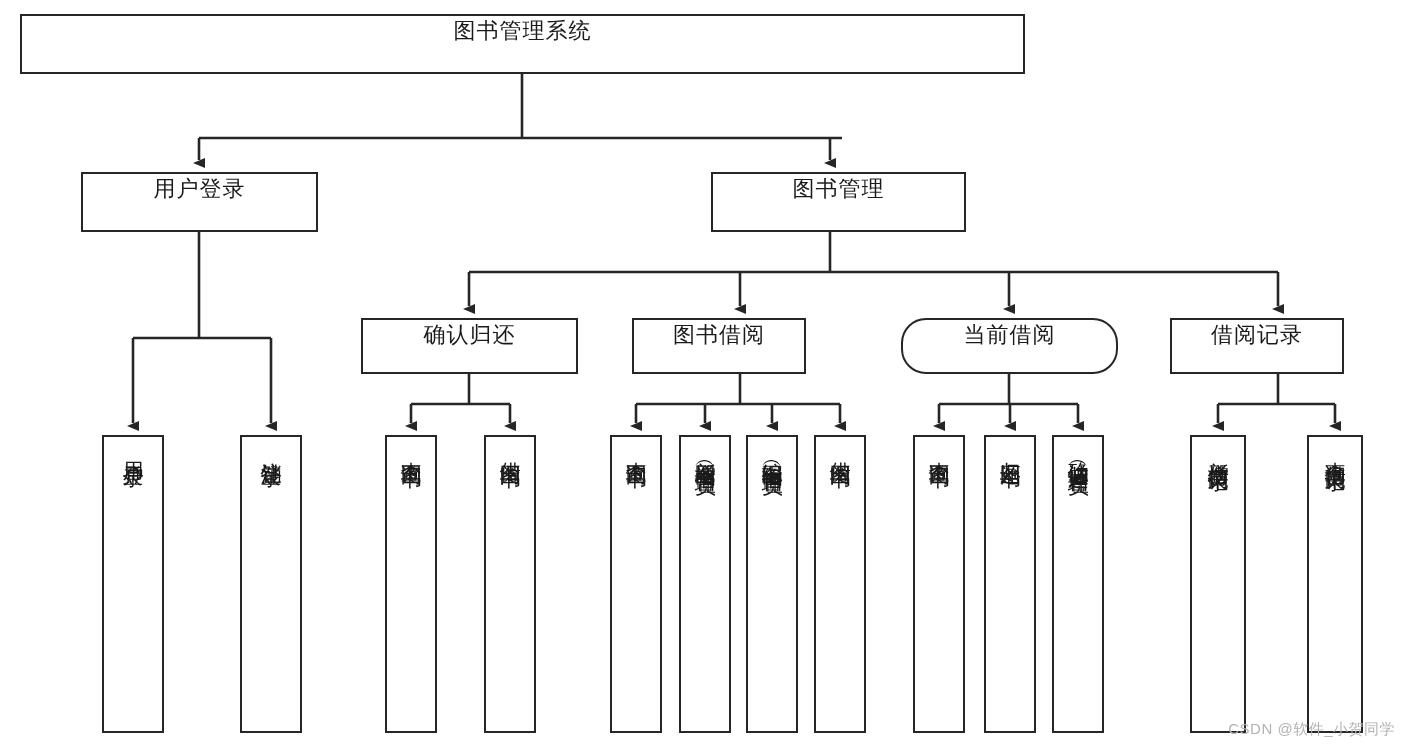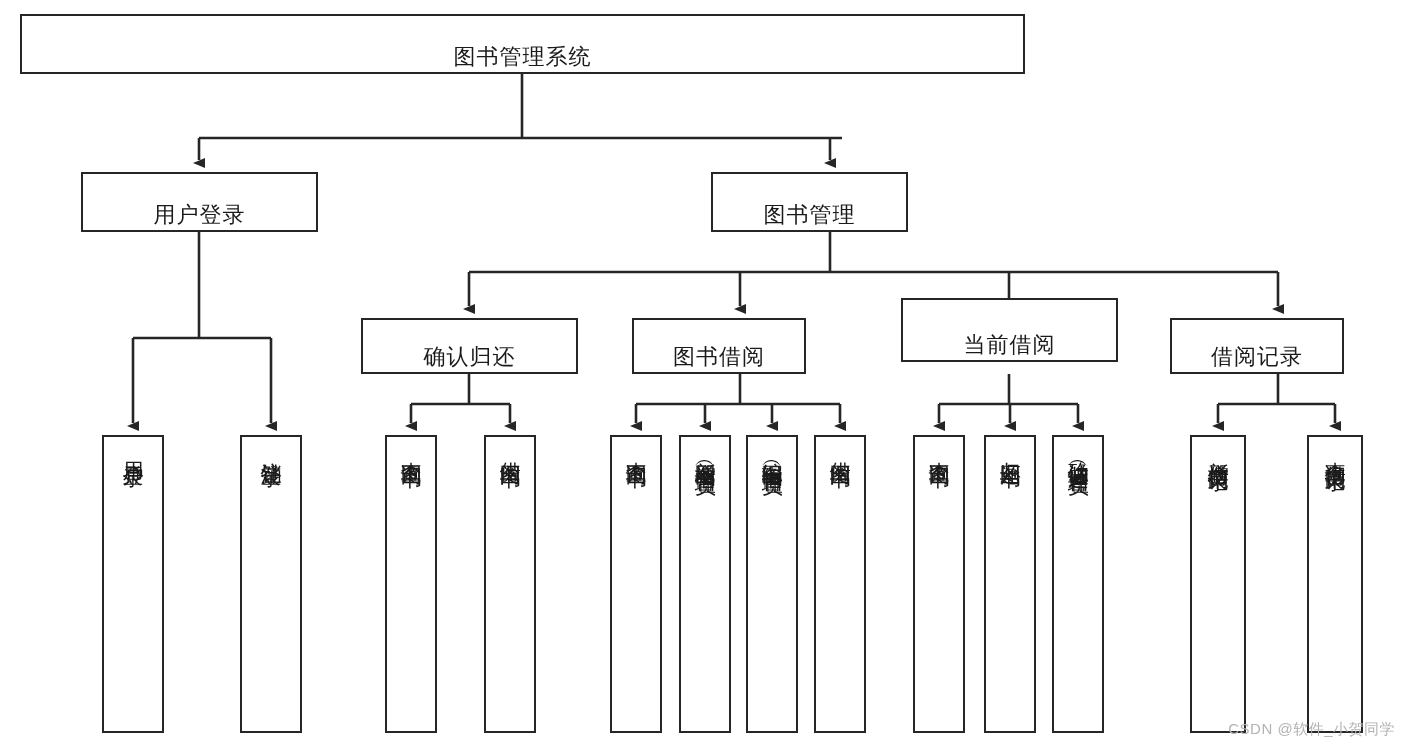--- a/index.html
+++ b/index.html
@@ -24,21 +24,21 @@
     width: 1405px;
     height: 747px;
     pointer-events: none;
   }
   .node {
     position: absolute;
     box-sizing: border-box;
     background: #ffffff;
     border: 2px solid #262626;
     display: flex;
-    align-items: flex-end;
+    align-items: flex-start;
     justify-content: center;
     color: #1a1a1a;
   }
   .node.h {
     font-size: 22px;
     letter-spacing: 1px;
   }
   .node.v {
     font-size: 21px;
     letter-spacing: 2px;
@@ -124,31 +124,31 @@
     </g>
   </svg>
 
   <div class="node h" style="left: 20px; top: 14px; width: 1005px; height: 60px;">
     <span class="hlabel">图书管理系统</span>
   </div>
 
   <div class="node h" style="left: 81px; top: 172px; width: 237px; height: 60px;">
     <span class="hlabel">用户登录</span>
   </div>
-  <div class="node h" style="left: 711px; top: 172px; width: 197px; height: 60px;">
+  <div class="node h" style="left: 711px; top: 172px; width: 255px; height: 60px;">
     <span class="hlabel">图书管理</span>
   </div>
 
   <div class="node h" style="left: 361px; top: 318px; width: 217px; height: 56px;">
     <span class="hlabel">确认归还</span>
   </div>
   <div class="node h" style="left: 632px; top: 318px; width: 174px; height: 56px;">
     <span class="hlabel">图书借阅</span>
   </div>
-  <div class="node h" style="left: 901px; top: 298px; width: 217px; height: 64px;">
+  <div class="node h" style="left: 901px; top: 318px; width: 217px; height: 56px; border-radius: 25px;">
     <span class="hlabel">当前借阅</span>
   </div>
   <div class="node h" style="left: 1170px; top: 318px; width: 174px; height: 56px;">
     <span class="hlabel">借阅记录</span>
   </div>
 
   <div class="node v" style="left: 102px; top: 435px; width: 62px; height: 298px;">
     <span class="vlabel">用户登录</span>
   </div>
   <div class="node v" style="left: 240px; top: 435px; width: 62px; height: 298px;">

